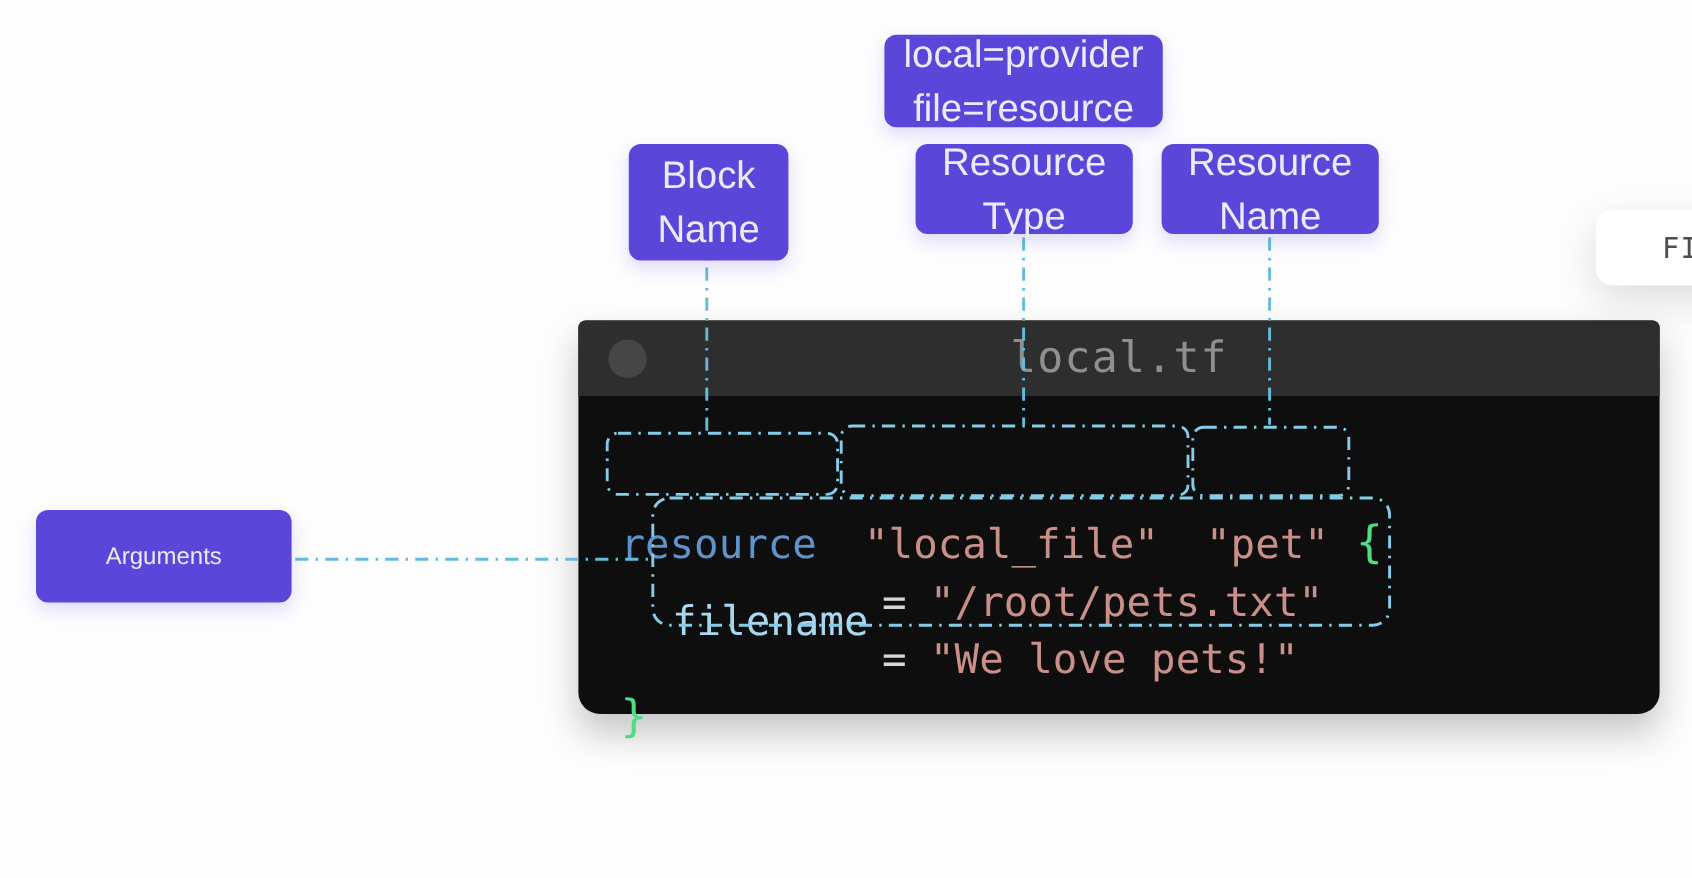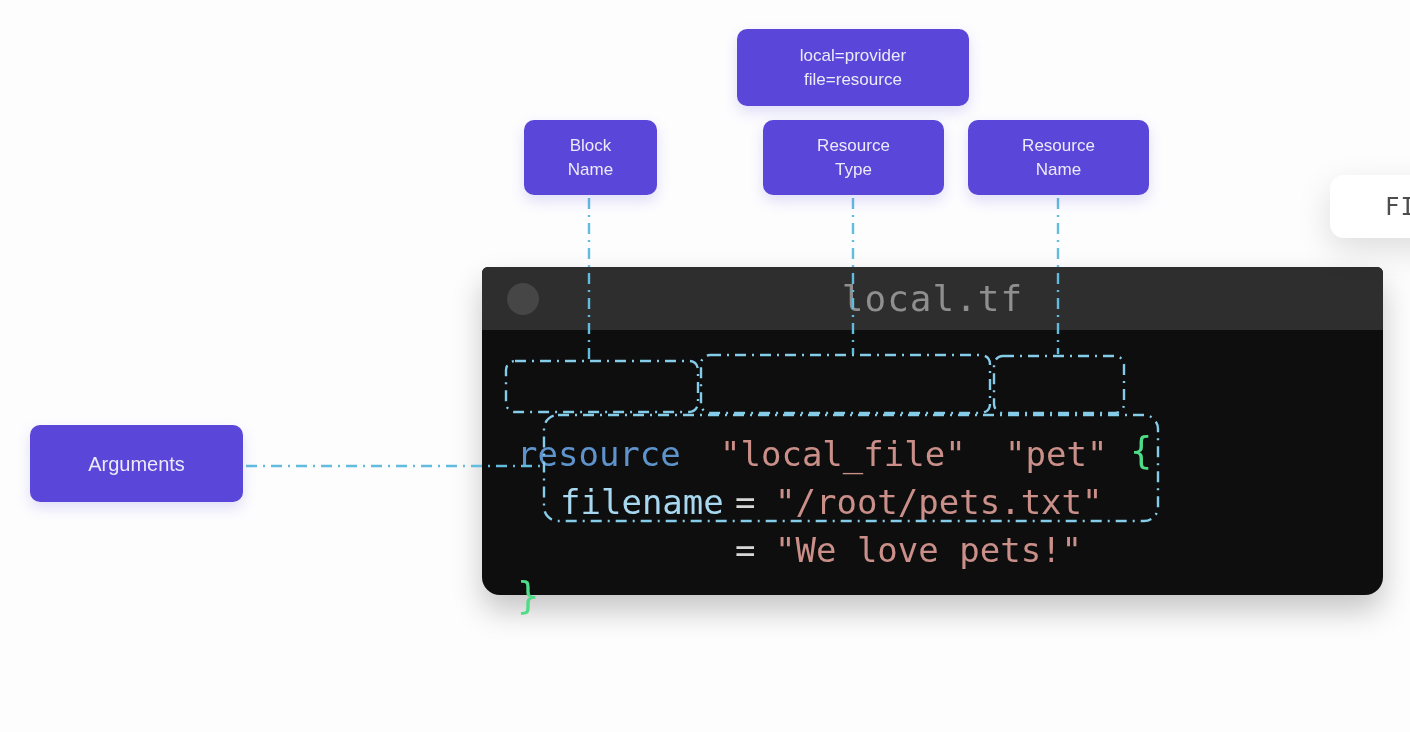--- a/index.html
+++ b/index.html
@@ -24,27 +24,27 @@
     font-family:"Liberation Sans", sans-serif;
   }
   
   .plabel{
     position:absolute;
     background:var(--accent);
     color:#eceaf8;
     border-radius:10px;
     display:flex;align-items:center;justify-content:center;
     text-align:center;
-    font-size:17px;
+    font-size:32px;
     line-height:1.4;
     white-space:pre-line;
     box-shadow:0 6px 14px rgba(90,70,216,.18);
   }
   #label-mapping{left:737px;top:29px;width:232px;height:77px;}
-  #label-block-name{left:524px;top:120px;width:133px;height:75px;}
+  #label-block-name{left:524px;top:120px;width:133px;height:97px;}
   #label-resource-type{left:763px;top:120px;width:181px;height:75px;}
   #label-resource-name{left:968px;top:120px;width:181px;height:75px;}
   #label-arguments{left:30px;top:425px;width:213px;height:77px;font-size:20px;}
 
   
   .code-window{
     position:absolute;
     left:482px;top:267px;width:901px;height:328px;
     border-radius:6px 6px 18px 18px;
     background:var(--win-body);
@@ -76,21 +76,21 @@
   .str{color:var(--code-string);}
   .attr{color:var(--code-attr);}
   .eq{color:var(--code-eq);}
   .brace{color:var(--code-brace);font-size:37px;}
 
   
   #tok-resource{left:35px;top:104px;}
   #tok-rtype{left:238px;top:104px;}
   #tok-rname{left:523px;top:104px;}
   #tok-open-brace{left:648px;top:102px;}
-  #tok-arg1-name{left:78px;top:152px;}
+  #tok-arg1-name{left:78px;top:168px;}
   #tok-arg1-eq{left:253px;top:152px;}
   #tok-arg1-val{left:293px;top:152px;}
   #tok-arg2-name{left:78px;top:200px;}
   #tok-arg2-eq{left:253px;top:200px;}
   #tok-arg2-val{left:293px;top:200px;}
   #tok-close-brace{left:35px;top:247px;}
 
   
   .overlay{
     position:absolute;left:0;top:0;width:1410px;height:732px;

